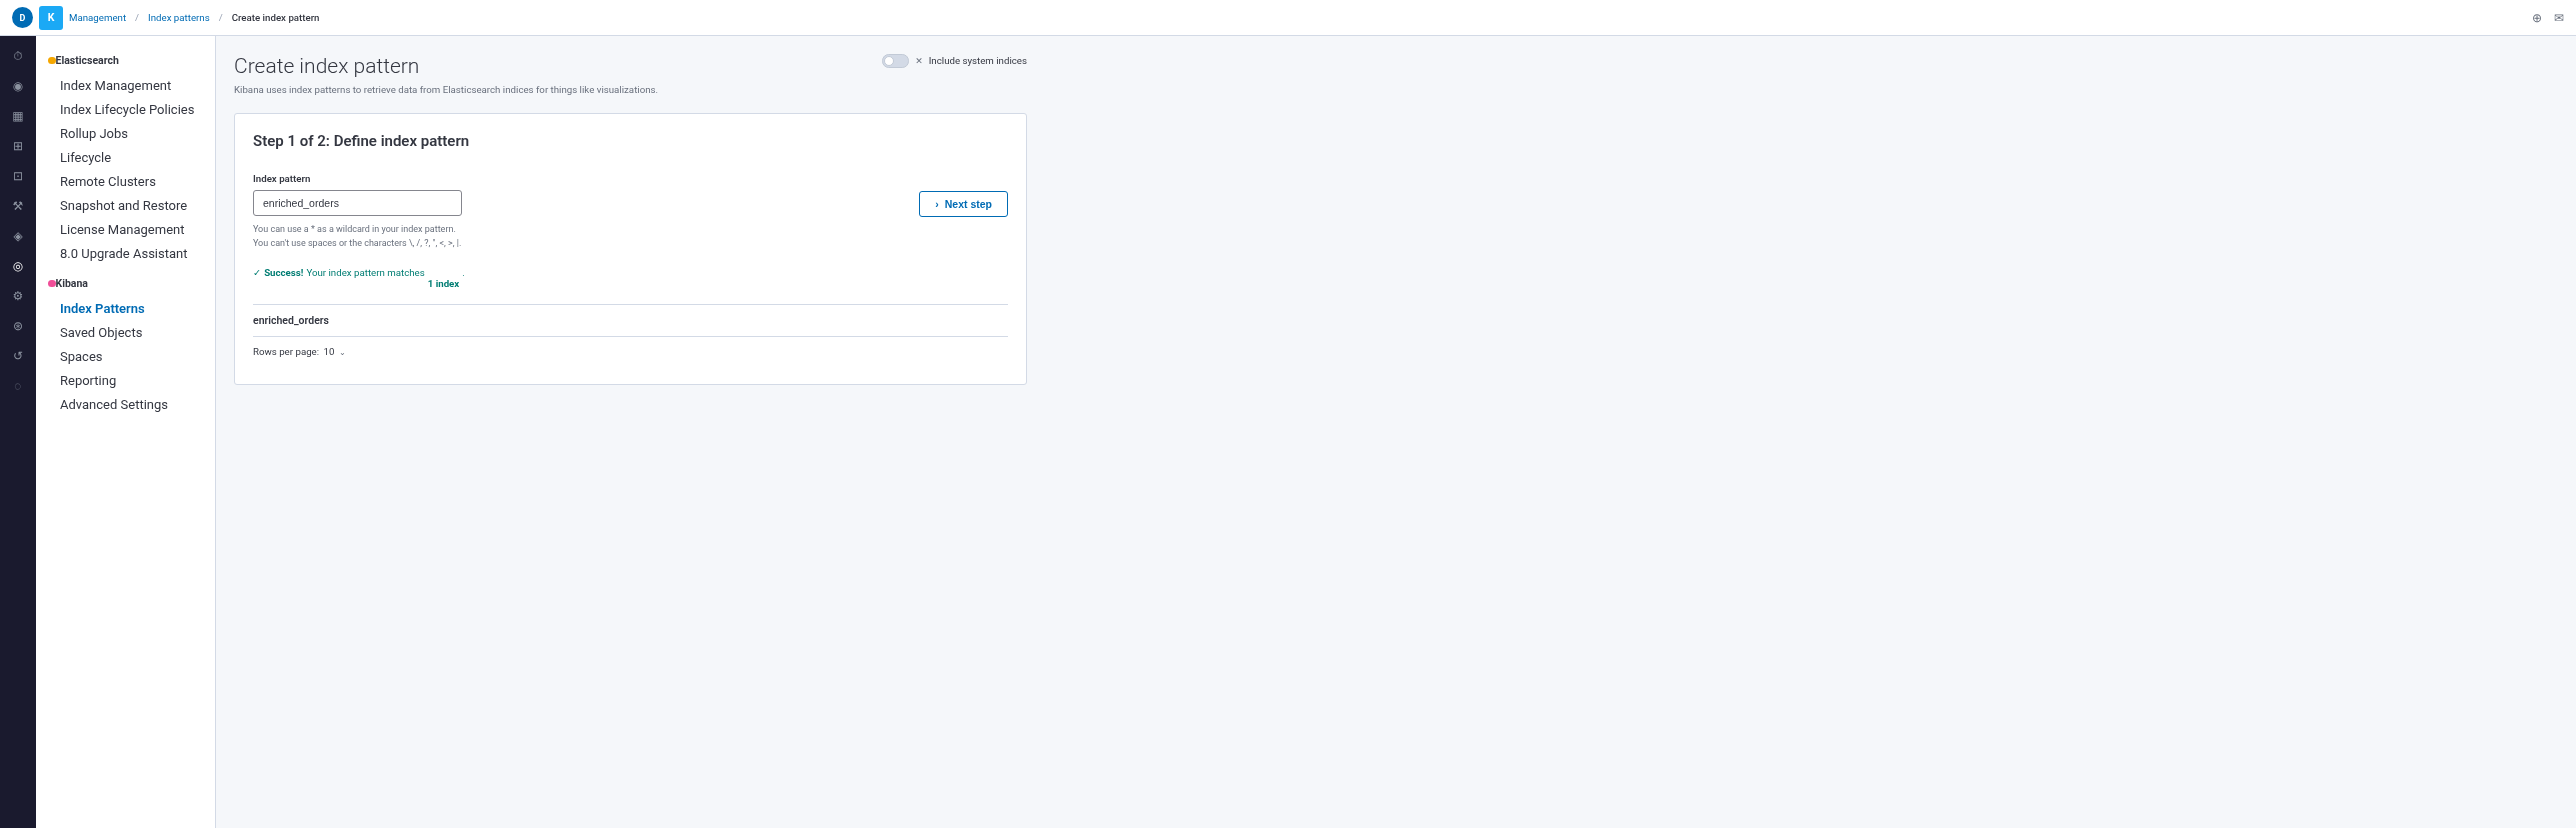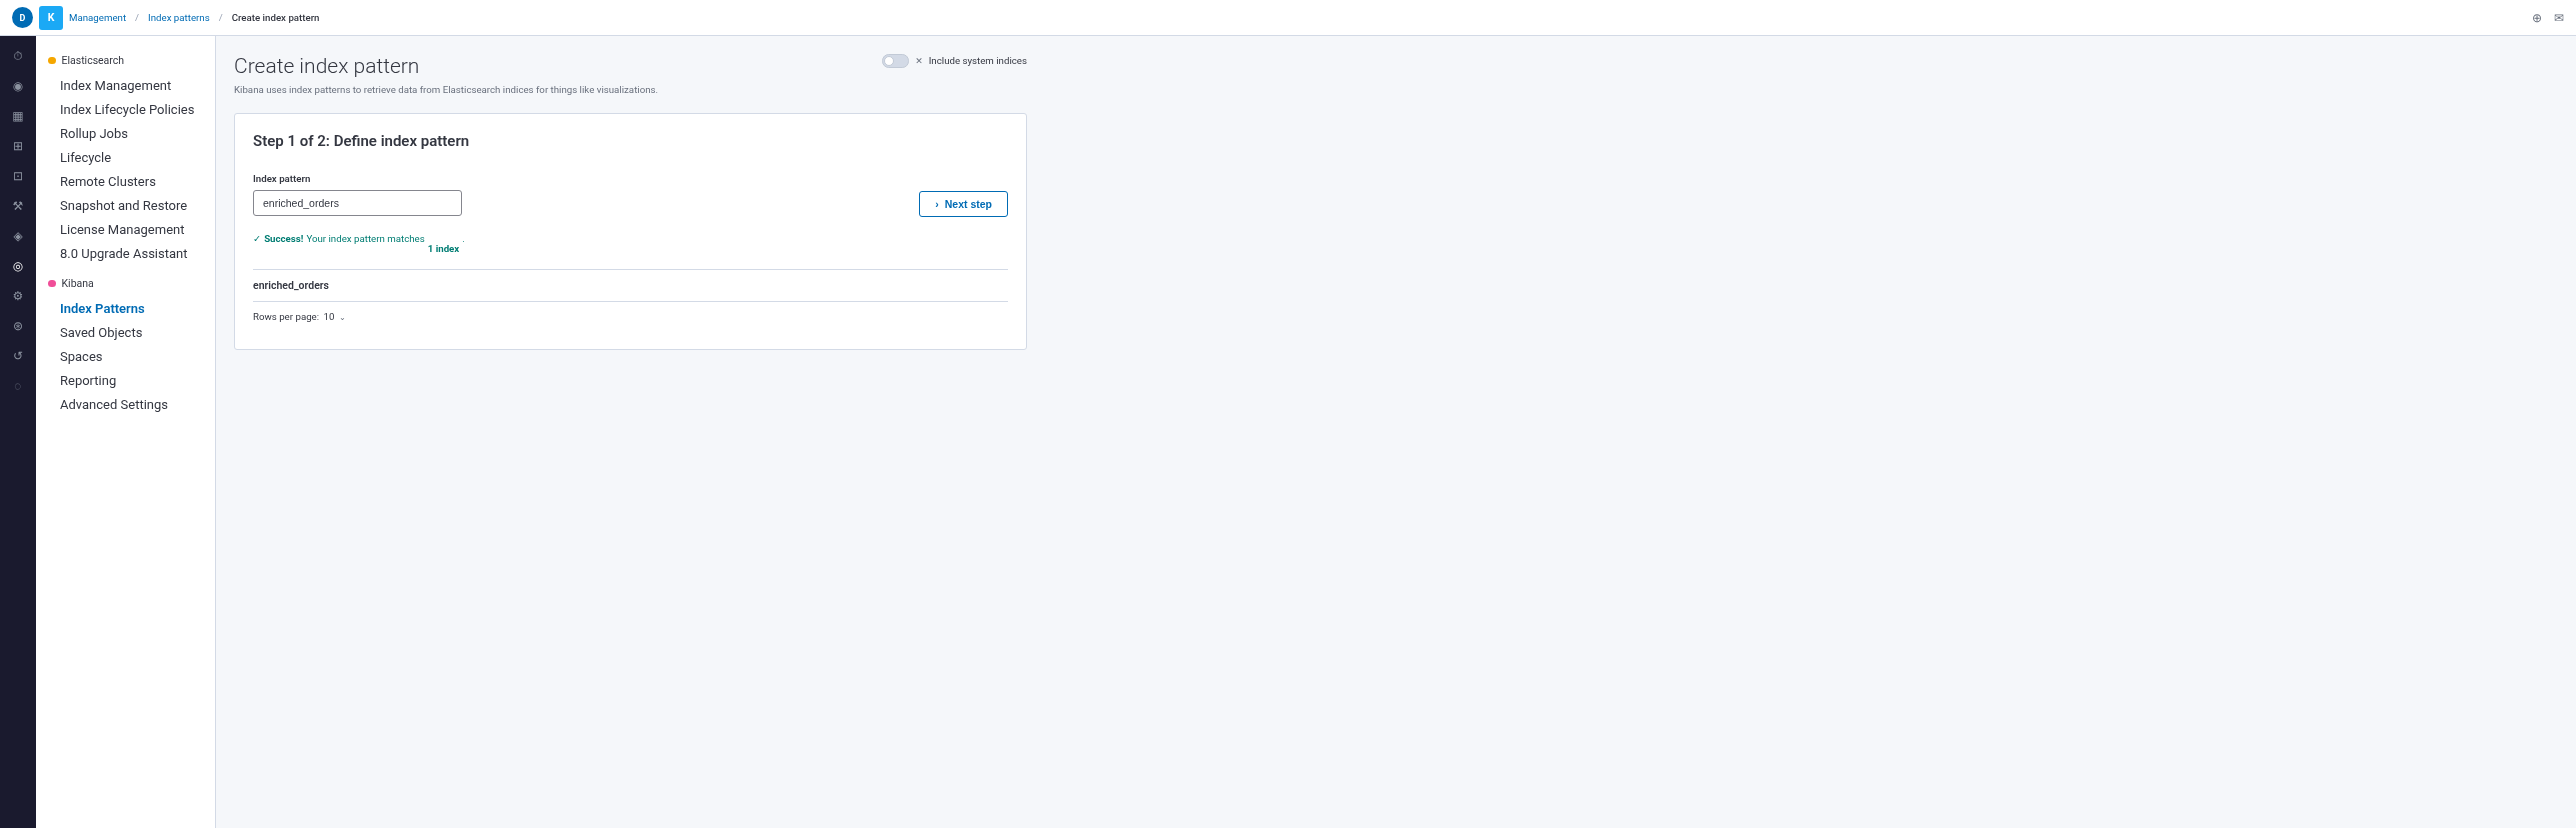--- a/index.html
+++ b/index.html
@@ -123,24 +123,23 @@
       flex-shrink: 0;
       padding: 12px 0;
     }
 
     .sidebar-section {
       margin-bottom: 6px;
     }
     .sidebar-section-header {
       display: flex;
       align-items: center;
-      gap: 6px;
       padding: 6px 12px;
       font-size: 10.5px;
-      font-weight: 400;
+      font-weight: 700;
       color: #343741;
     }
     .sidebar-section-dot {
       width: 7.5px;
       height: 7.5px;
       border-radius: 50%;
       background: #f5a700;
       flex-shrink: 0;
     }
     .sidebar-section-dot-pink {
@@ -416,20 +415,24 @@
     </div>
 
     <div class="content-card">
       <div class="card-inner">
         <h2 class="step-title">Step 1 of 2: Define index pattern</h2>
 
         <div class="form-row">
           <div class="form-left">
             <div class="form-label">Index pattern</div>
             <input type="text" class="index-pattern-input" value="enriched_orders" style="">
+            <div class="hint-text">
+              <div>You can use a * as a wildcard in your index pattern.</div>
+              <div>You can't use spaces or the characters \, /, ?, ", &lt;, &gt;, |.</div>
+            </div>
             <div class="success-text">
               <span>✓</span>
               <span style="font-weight:700;">Success!</span>
               <span> Your index pattern matches </span>
               <strong>1 index</strong>
               <span>.</span>
             </div>
           </div>
           <div class="form-right">
             <button class="next-step-btn">

